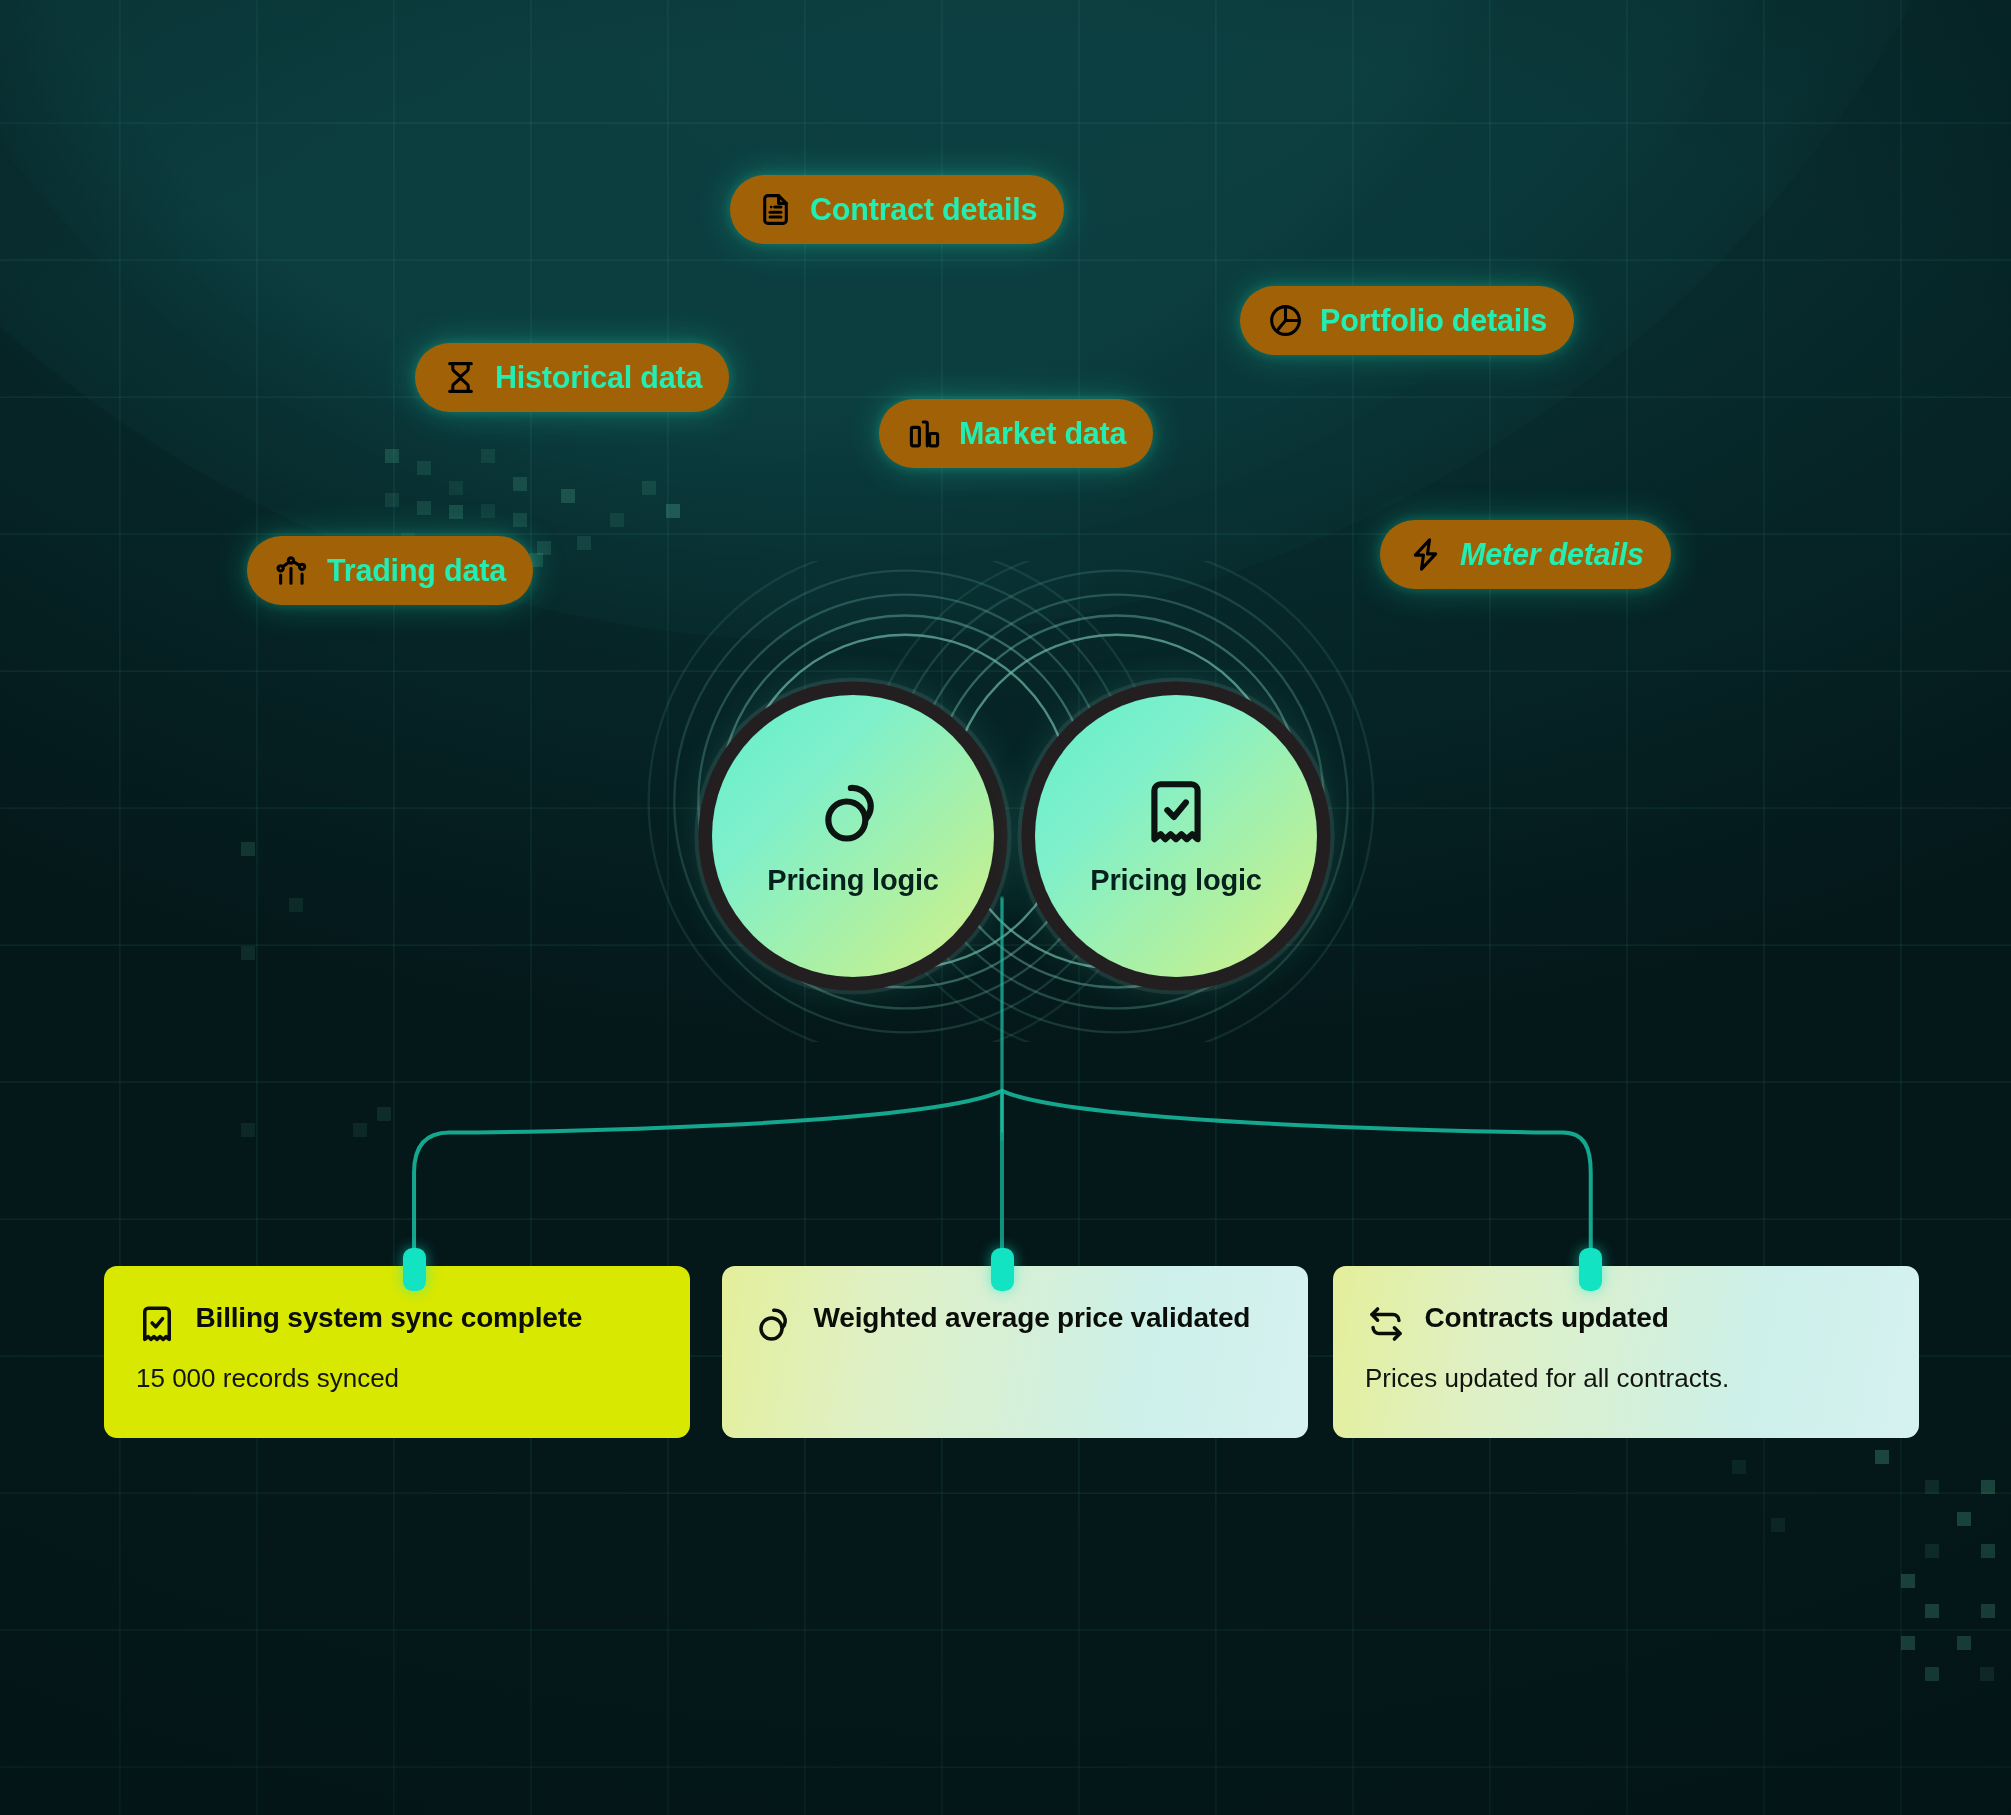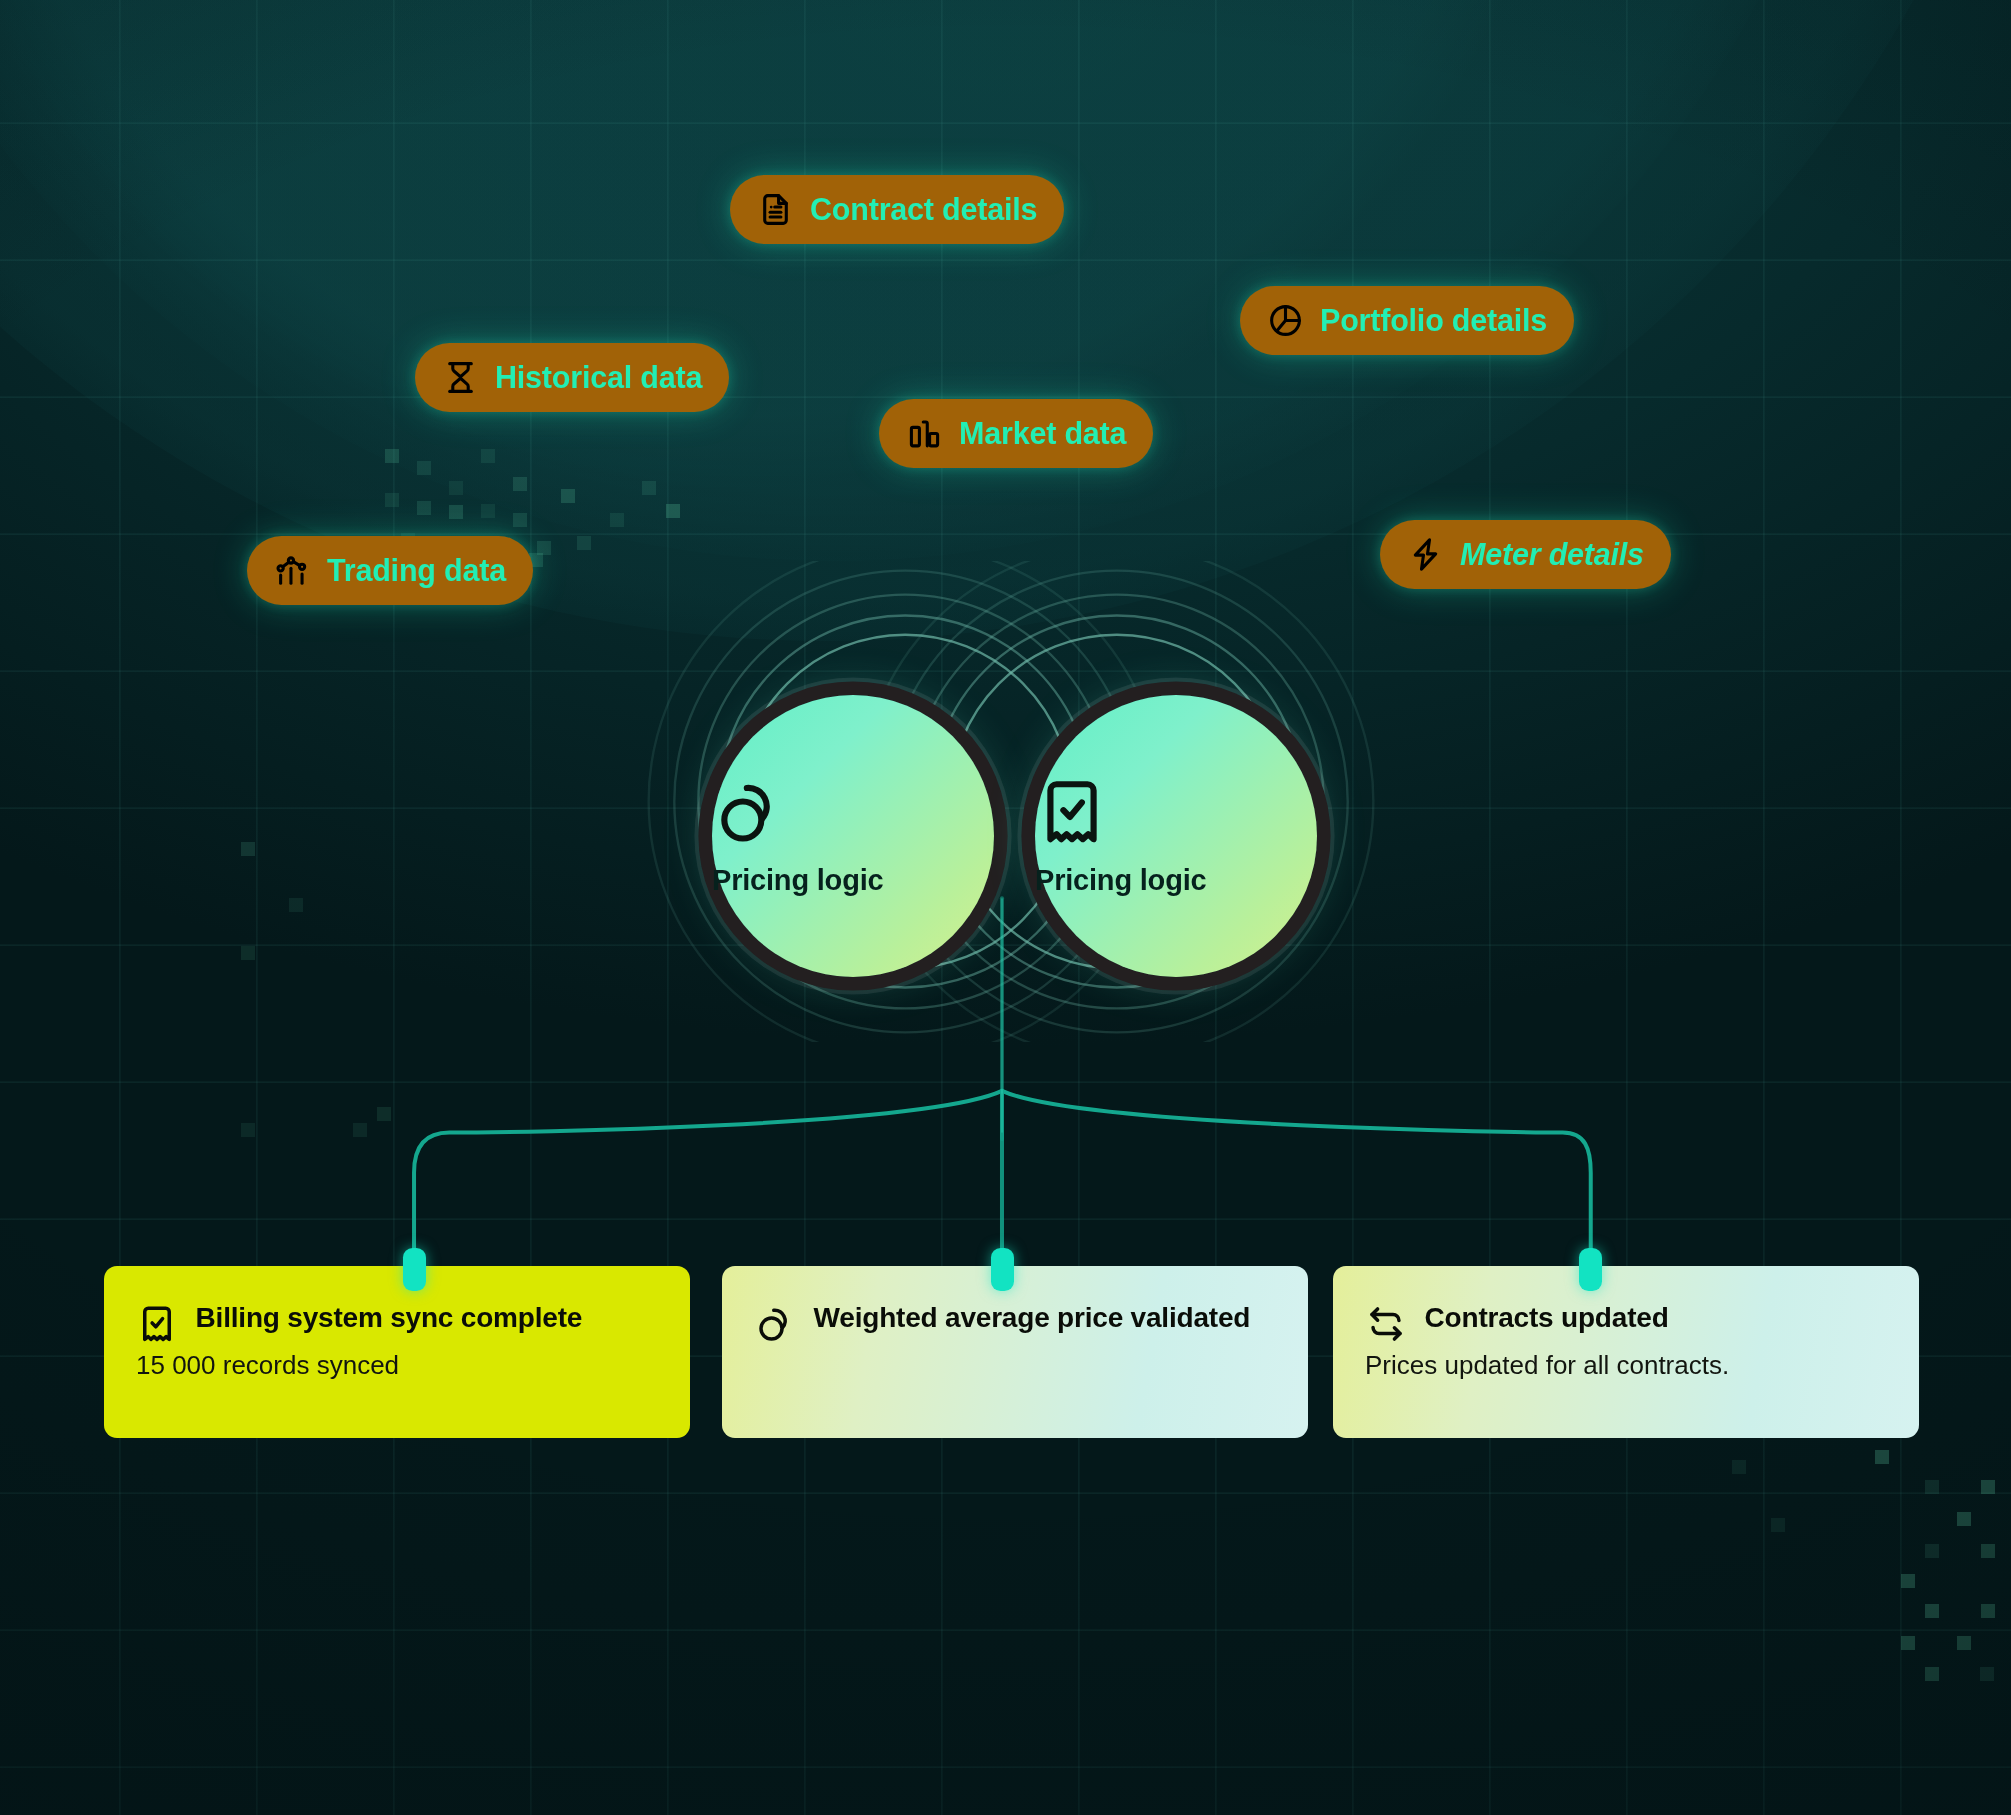--- a/index.html
+++ b/index.html
@@ -33,21 +33,21 @@
   .rings{position:absolute;left:610px;top:561px;width:802px;height:481px;pointer-events:none;}
   .rings svg{position:absolute;left:0;top:0;}
 
   
   .orb-wrap{position:absolute;}
   .orb{
     position:absolute;width:282px;height:282px;border-radius:50%;
     background:linear-gradient(135deg,#62efc7 0%,#7ff0cb 32%,#b9f09a 78%,#d7ef8c 100%);
     box-shadow:0 0 0 13.6px #231f20, 0 0 0 17.6px rgba(255,255,255,.08),
                0 0 48px rgba(90,240,200,.30);
-    display:flex;flex-direction:column;align-items:flex-start;justify-content:center;
+    display:flex;flex-direction:column;align-items:center;justify-content:center;
   }
   .orb-icon{width:74px;height:74px;margin-bottom:14.4px;}
   .orb-label{font-size:29px;font-weight:700;color:#06211d;letter-spacing:-0.2px;}
 
   
   .pill{
     position:absolute;display:flex;align-items:center;gap:16px;
     background:#a16207;border-radius:35px;padding:16px 27px;
     box-shadow:0 0 35px rgba(40,240,190,.28), 0 0 11.2px rgba(40,240,190,.22);
   }
@@ -58,21 +58,21 @@
   .conn{position:absolute;left:0;top:0;width:2012px;height:1816px;pointer-events:none;}
 
   
   .card{
     position:absolute;border-radius:13px;padding:35px 32px 0 32px;
     box-sizing:border-box;overflow:hidden;
   }
   .card-head{display:flex;align-items:flex-start;gap:17.6px;}
   .card-ico{width:42px;height:42px;flex:0 0 42px;margin-top:1.6px;}
   .card-title{font-size:28px;font-weight:700;color:#0a0d08;line-height:1.18;letter-spacing:-0.2px;}
-  .card-sub{font-size:26px;font-weight:400;color:#12150f;margin-top:5px;line-height:1.2;}
+  .card-sub{font-size:26px;font-weight:400;color:#12150f;margin-top:18px;line-height:1.2;}
   .nub{position:absolute;width:22.5px;height:43px;border-radius:9.6px;background:#12e3c2;
        box-shadow:0 0 13px rgba(20,230,196,.55);}
 </style>
 </head>
 <body>
 
 <div id="stage">
 
   <div class="bg-base"></div>
   <div class="bg-arcs">

